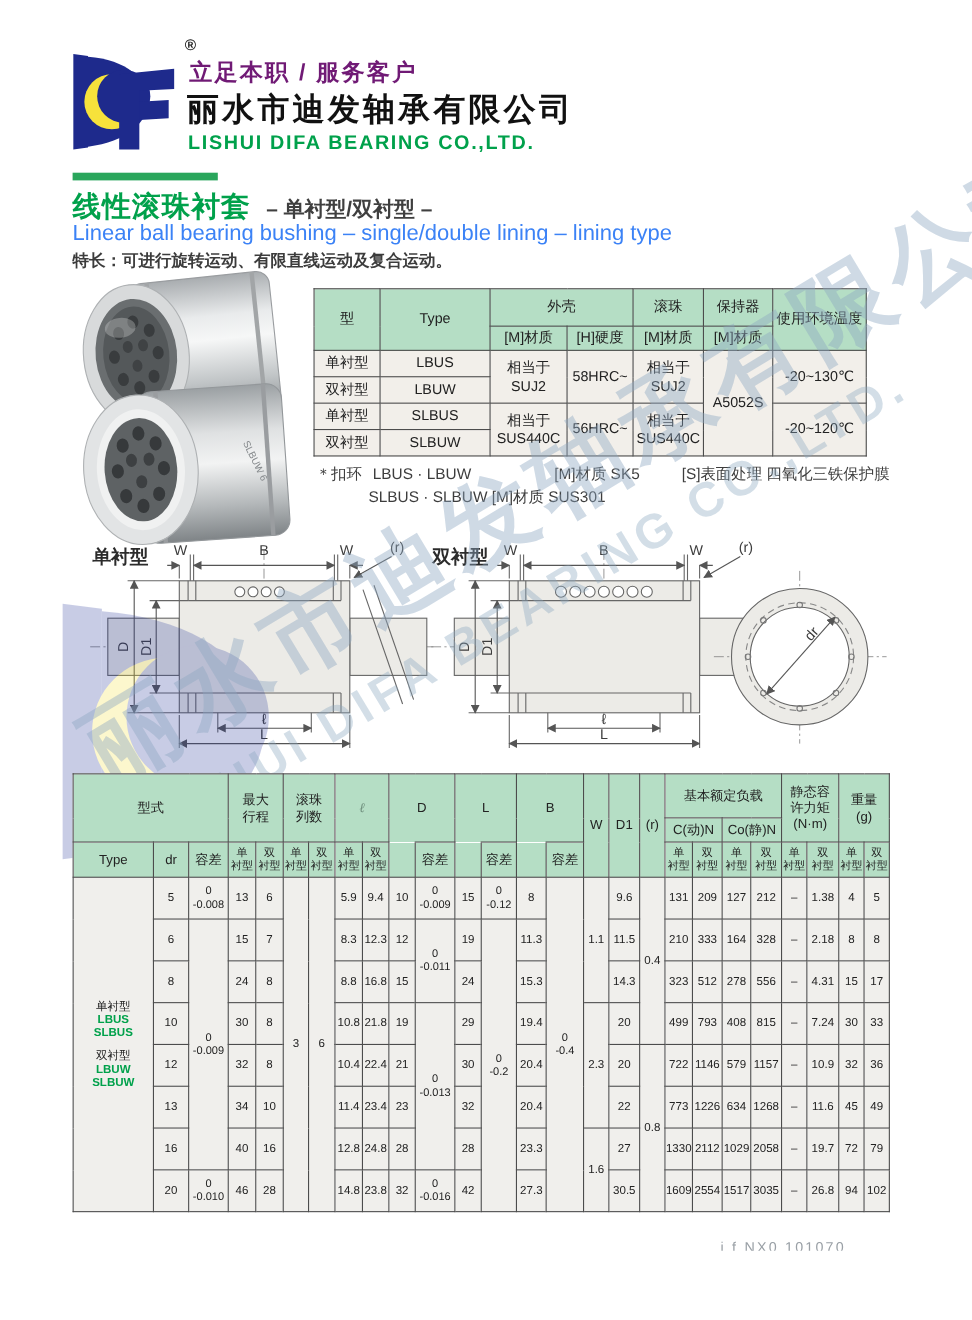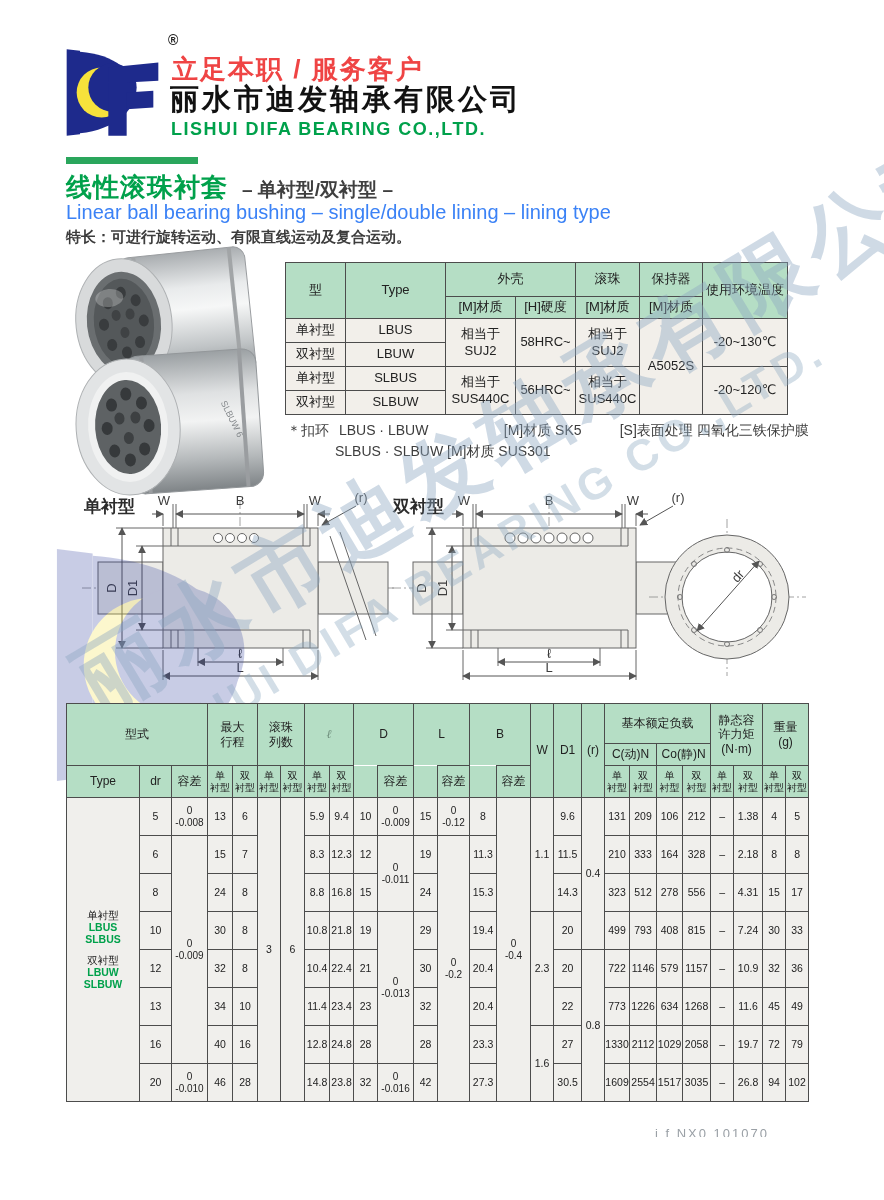--- a/index.html
+++ b/index.html
@@ -2,21 +2,21 @@
 <html><head>
 <meta charset="utf-8">
 <style>
   html,body{margin:0;padding:0;background:#fff;}
   .page{position:relative;width:884px;height:1200px;overflow:hidden;background:#fff;
         font-family:"Liberation Sans","DejaVu Sans",sans-serif;color:#333;}
 
   
   .logo-svg{position:absolute;left:60px;top:40px;}
   .reg-mark{position:absolute;left:168px;top:32px;font-size:14px;font-weight:bold;color:#222;}
-  .slogan{position:absolute;left:172px;top:52px;font-size:26px;font-weight:bold;color:#ef4444;letter-spacing:2px;}
+  .slogan{position:absolute;left:172px;top:52px;font-size:21px;font-weight:bold;color:#701a75;letter-spacing:2px;}
   .company-cn{position:absolute;left:170px;top:80px;font-size:29px;font-weight:bold;color:#111;letter-spacing:3px;}
   .company-en{position:absolute;left:171px;top:119px;font-size:18px;font-weight:bold;color:#00a14b;letter-spacing:1.5px;}
   .green-bar{position:absolute;left:66px;top:157px;width:132px;height:7px;background:#2aa65c;}
 
   
   .title-row{position:absolute;left:66px;top:170px;}
   .title-cn{font-size:26px;font-weight:bold;color:#00a14b;letter-spacing:1px;text-align:center;}
   .title-sub{font-size:19px;font-weight:bold;color:#3f3f3f;margin-left:14px;}
   .title-en{position:absolute;left:66px;top:201px;font-size:20px;color:#3b82f6;}
   .features{position:absolute;left:66px;top:228px;font-size:15px;font-weight:bold;color:#3c3c3c;}
@@ -482,21 +482,21 @@
         <td class="t">0<br>-0.009</td>
         <td>15</td>
         <td class="t">0<br>-0.12</td>
         <td>8</td>
         <td rowspan="8" class="t">0<br>-0.4</td>
         <td rowspan="3">1.1</td>
         <td>9.6</td>
         <td rowspan="4">0.4</td>
         <td>131</td>
         <td>209</td>
-        <td>106</td>
+        <td>127</td>
         <td>212</td>
         <td>–</td>
         <td>1.38</td>
         <td>4</td>
         <td>5</td>
       </tr>
       <tr>
         <td>6</td>
         <td rowspan="6" class="t">0<br>-0.009</td>
         <td>15</td>

